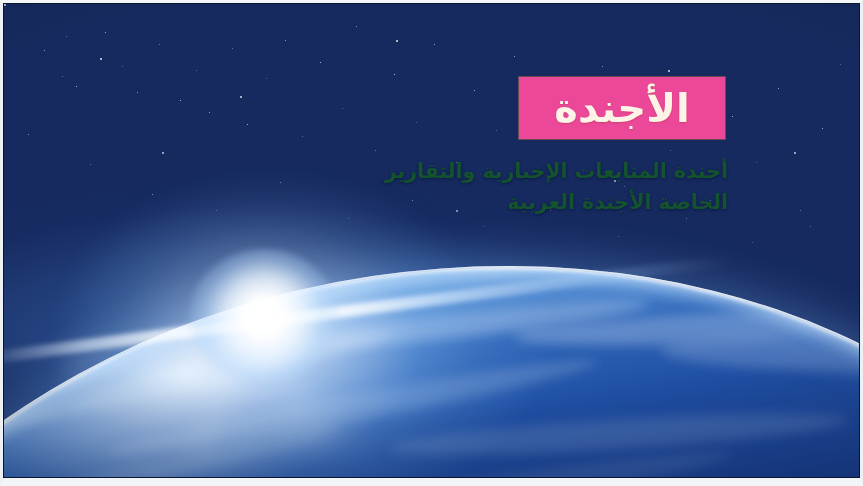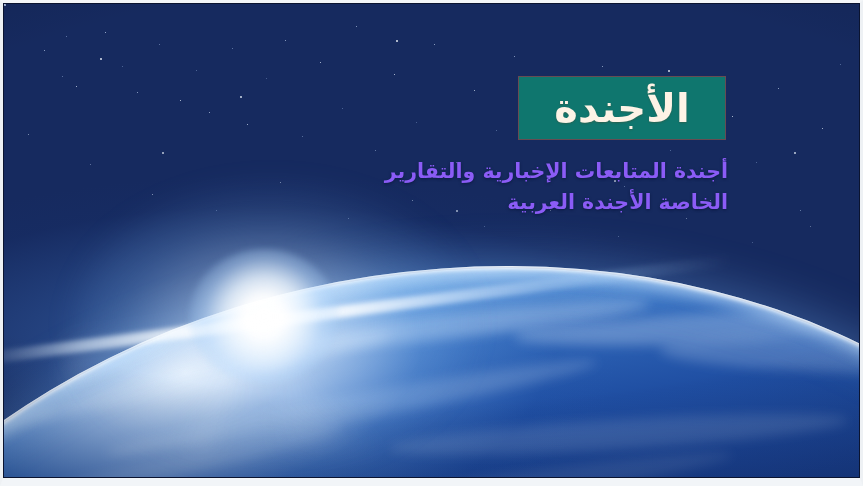--- a/index.html
+++ b/index.html
@@ -327,21 +327,21 @@
     z-index: 30;
     pointer-events: none;
   }
 
   .title-badge {
     position: absolute;
     left: 519px;
     top: 77px;
     width: 206px;
     height: 62px;
-    background: #0f766e;
+    background: #ec4899;
     display: flex;
     align-items: center;
     justify-content: center;
     box-shadow: 0 0 0 1px rgba(255,140,60,0.35);
     pointer-events: auto;
   }
   .title-badge .title-text {
     font-family: "DejaVu Sans", "Liberation Sans", sans-serif;
     font-size: 40px;
     font-weight: 700;
@@ -353,21 +353,21 @@
     text-shadow: 0 1px 2px rgba(120,45,5,0.25);
   }
 
   .subtitle {
     position: absolute;
     right: 135px;
     top: 156px;
     width: 420px;
     text-align: right;
     direction: rtl;
-    color: #8b5cf6;
+    color: #14532d;
     font-family: "DejaVu Sans", "Liberation Sans", sans-serif;
     font-size: 20.5px;
     font-weight: 700;
     line-height: 1.52;
     text-shadow: 0 1px 3px rgba(5,15,45,0.55);
   }
   .subtitle .ln { display: block; white-space: nowrap; }
 </style>
 </head>
 <body>

